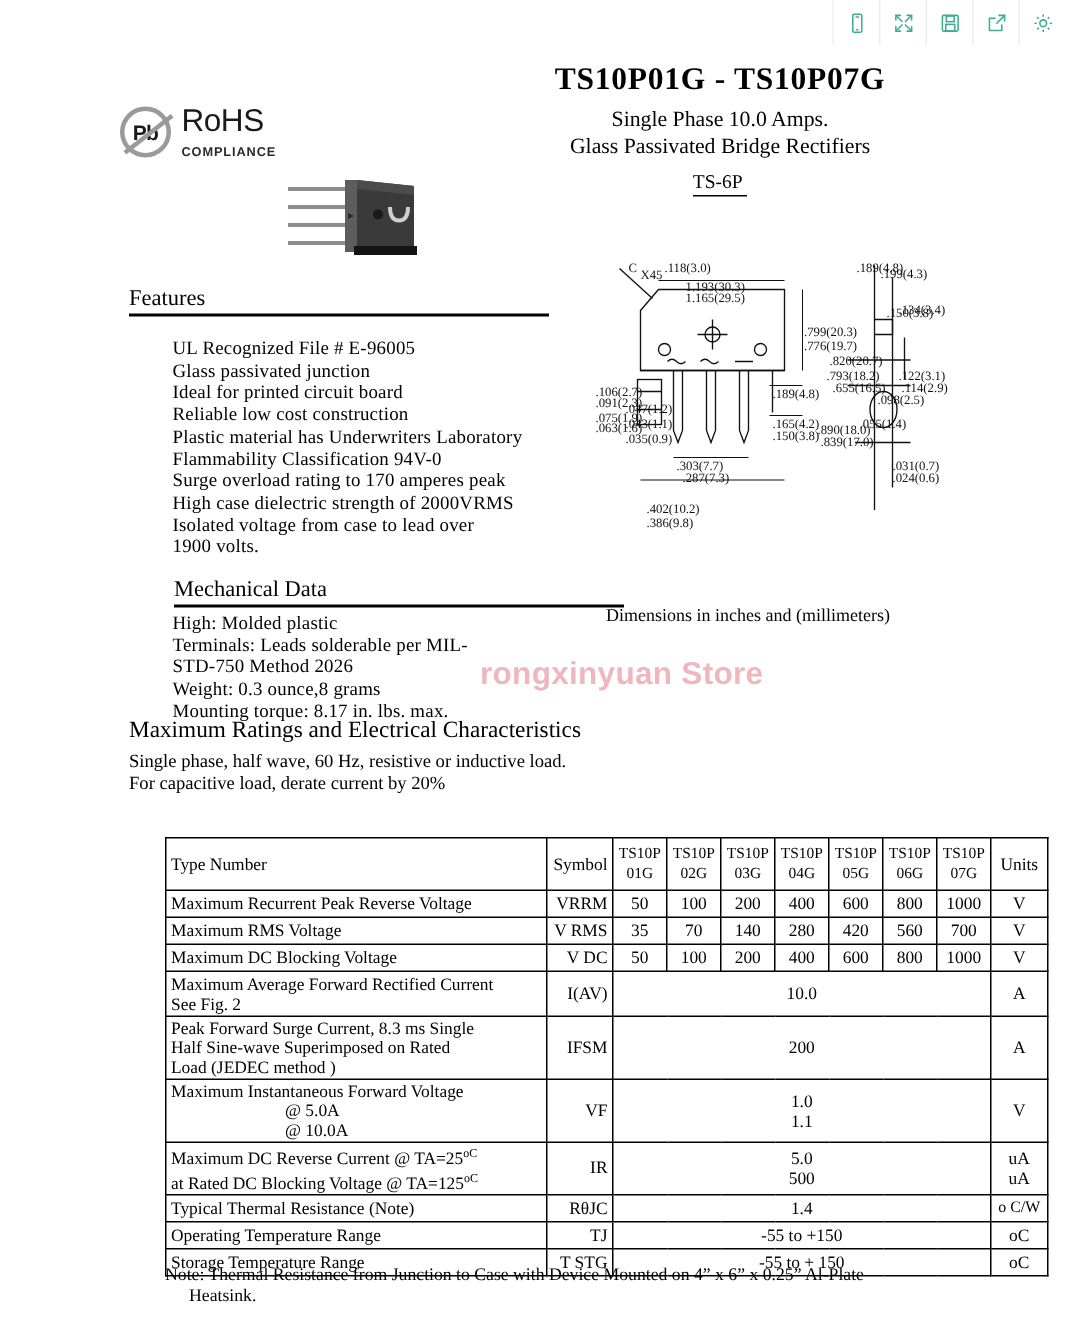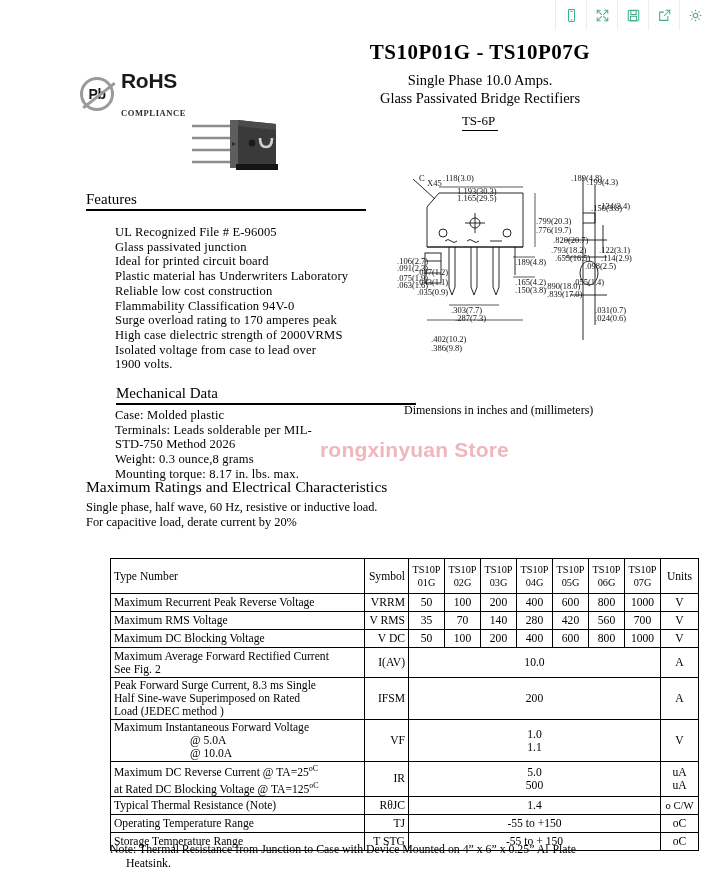--- a/index.html
+++ b/index.html
@@ -86,32 +86,32 @@
   #pb-circle .slash {
     position: absolute;
     width: 40px; height: 3px;
     background: #9a9a9a;
     transform: rotate(-38deg);
     top: 14px; left: -4px;
   }
   #rohs-text { line-height: 1; }
   #rohs-main {
     font-family: "Liberation Sans", sans-serif;
-    font-weight: bold;
+    font-weight: normal;
     font-size: 21px;
     color: #1a1a1a;
     letter-spacing: -.3px;
   }
   #rohs-sub {
-    font-family: Liberation Serif, serif;
+    font-family: Liberation Sans, sans-serif;
     font-weight: bold;
     font-size: 8.5px;
     color: #2b2b2b;
     letter-spacing: .6px;
-    margin-top: 18px;
+    margin-top: 6px;
   }
 
   
   #product-photo {
     position: absolute;
     left: 190px; top: 112px;
     width: 100px; height: 62px;
   }
 
   
@@ -325,35 +325,35 @@
   </div>
 
   <div id="features-head" class="sec-head">
     <span>Features</span>
     <span class="rule"></span>
   </div>
   <div id="features-list">
     <div>UL Recognized File # E-96005</div>
     <div>Glass passivated junction</div>
     <div>Ideal for printed circuit board</div>
+    <div>Reliable low cost construction</div>
     <div>Plastic material has Underwriters Laboratory</div>
-    <div>Reliable low cost construction</div>
     <div>Flammability Classification 94V-0</div>
     <div>Surge overload rating to 170 amperes peak</div>
     <div>High case dielectric strength of 2000VRMS</div>
     <div>Isolated voltage from case to lead over</div>
     <div>1900 volts.</div>
   </div>
 
   <div id="mech-head" class="sec-head">
     <span>Mechanical Data</span>
     <span class="rule"></span>
   </div>
   <div id="mech-list">
-    <div>Case: Molded plastic</div>
+    <div>High: Molded plastic</div>
     <div>Terminals: Leads solderable per MIL-</div>
     <div>STD-750 Method 2026</div>
     <div>Weight: 0.3 ounce,8 grams</div>
     <div>Mounting torque: 8.17 in. lbs. max.</div>
   </div>
 
   <div id="drawing">
     <svg width="315" height="200" viewBox="0 0 315 200">
       <g stroke="#111" stroke-width="0.9" fill="none">
 

